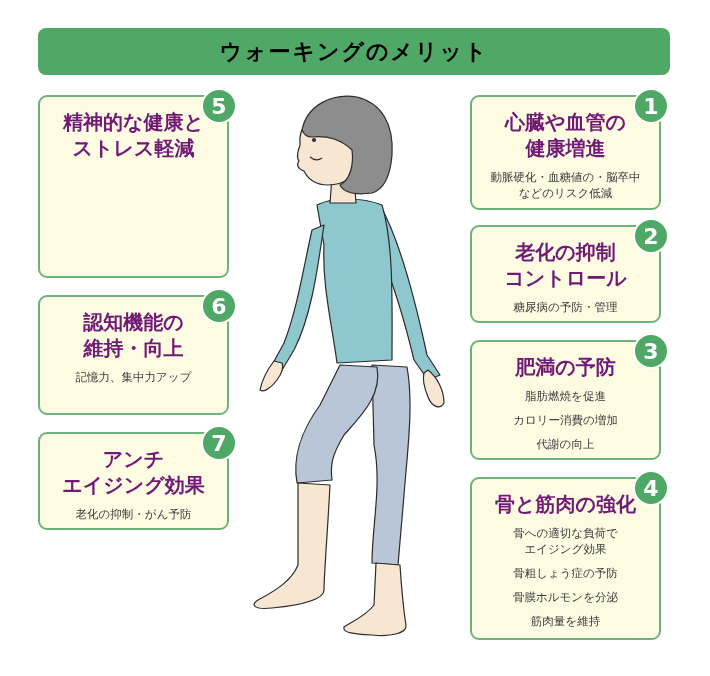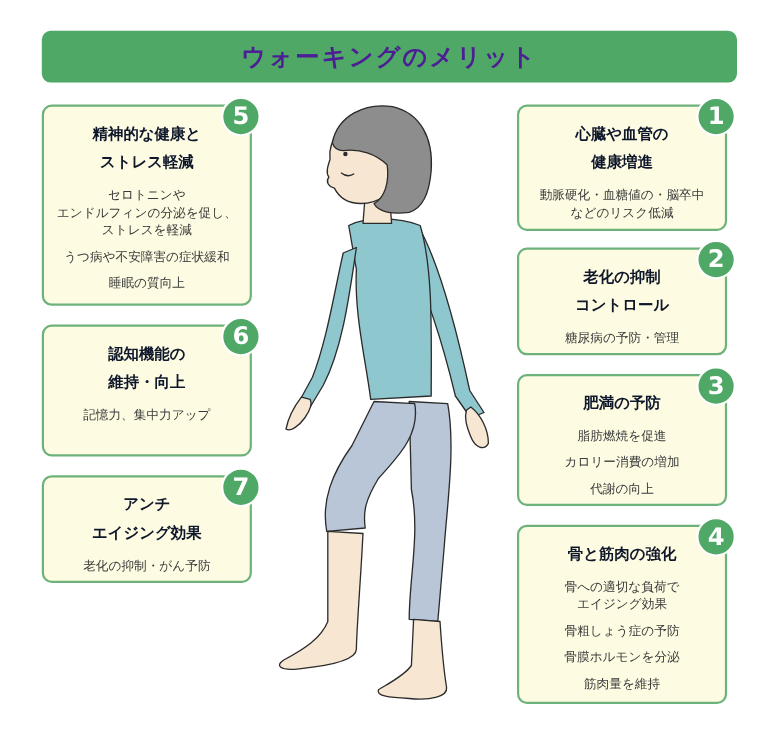--- a/index.html
+++ b/index.html
@@ -1,48 +1,41 @@
 <!DOCTYPE html>
 <html><head>
 <meta charset="utf-8">
 <style>
   html, body { margin: 0; padding: 0; background: #ffffff; }
   body { width: 710px; height: 676px; position: relative; overflow: hidden;
          font-family: "DejaVu Sans", "Liberation Sans", sans-serif; }
   .header { position: absolute; left: 38px; top: 28px; width: 632px; height: 47px;
             background: #4fa866; border-radius: 8px; display: flex; align-items: center; justify-content: center; }
-  .header-title { color: #4c1d95; font-weight: bold; font-size: 22px; letter-spacing: 2px; }
+  .header-title { color: #000000; font-weight: bold; font-size: 22px; letter-spacing: 2px; }
   .card { position: absolute; background: #fdfbe2; border: 2px solid #6db27a; border-radius: 9px;
           box-sizing: border-box; text-align: center; color: #3a3a3a; }
-  .card-title { color: #0f172a; font-weight: bold; font-size: 14px; line-height: 26px; margin-top: 12px; }
+  .card-title { color: #701a75; font-weight: bold; font-size: 20px; line-height: 26px; margin-top: 12px; }
   .card-items { margin-top: 8px; }
   .card-item { font-size: 11.5px; line-height: 16px; margin-bottom: 8px; white-space: pre-line; }
   .badge { position: absolute; width: 32px; height: 32px; border-radius: 50%; background: #4fa866;
            color: #ffffff; font-weight: bold; font-size: 22px; display: flex; align-items: center;
            justify-content: center; top: -9px; right: -10px; border: 2px solid #ffffff; box-sizing: content-box; }
   .figure { position: absolute; left: 232px; top: 85px; width: 230px; height: 570px; }
 </style>
 </head>
 <body>
 
 <div class="header">
   <span class="header-title">ウォーキングのメリット</span>
 </div>
 
 <div class="card" style="left:38px;top:95px;width:191px;height:183px;">
   <div class="badge">5</div>
   <div class="card-title" style="white-space:pre-line;">精神的な健康と
 ストレス軽減</div>
-  <div class="card-items">
-    <div class="card-item">セロトニンや
-エンドルフィンの分泌を促し、
-ストレスを軽減</div>
-    <div class="card-item">うつ病や不安障害の症状緩和</div>
-    <div class="card-item">睡眠の質向上</div>
-  </div>
 </div>
 
 <div class="card" style="left:38px;top:295px;width:191px;height:120px;">
   <div class="badge">6</div>
   <div class="card-title" style="white-space:pre-line;">認知機能の
 維持・向上</div>
   <div class="card-items">
     <div class="card-item">記憶力、集中力アップ</div>
   </div>
 </div>

